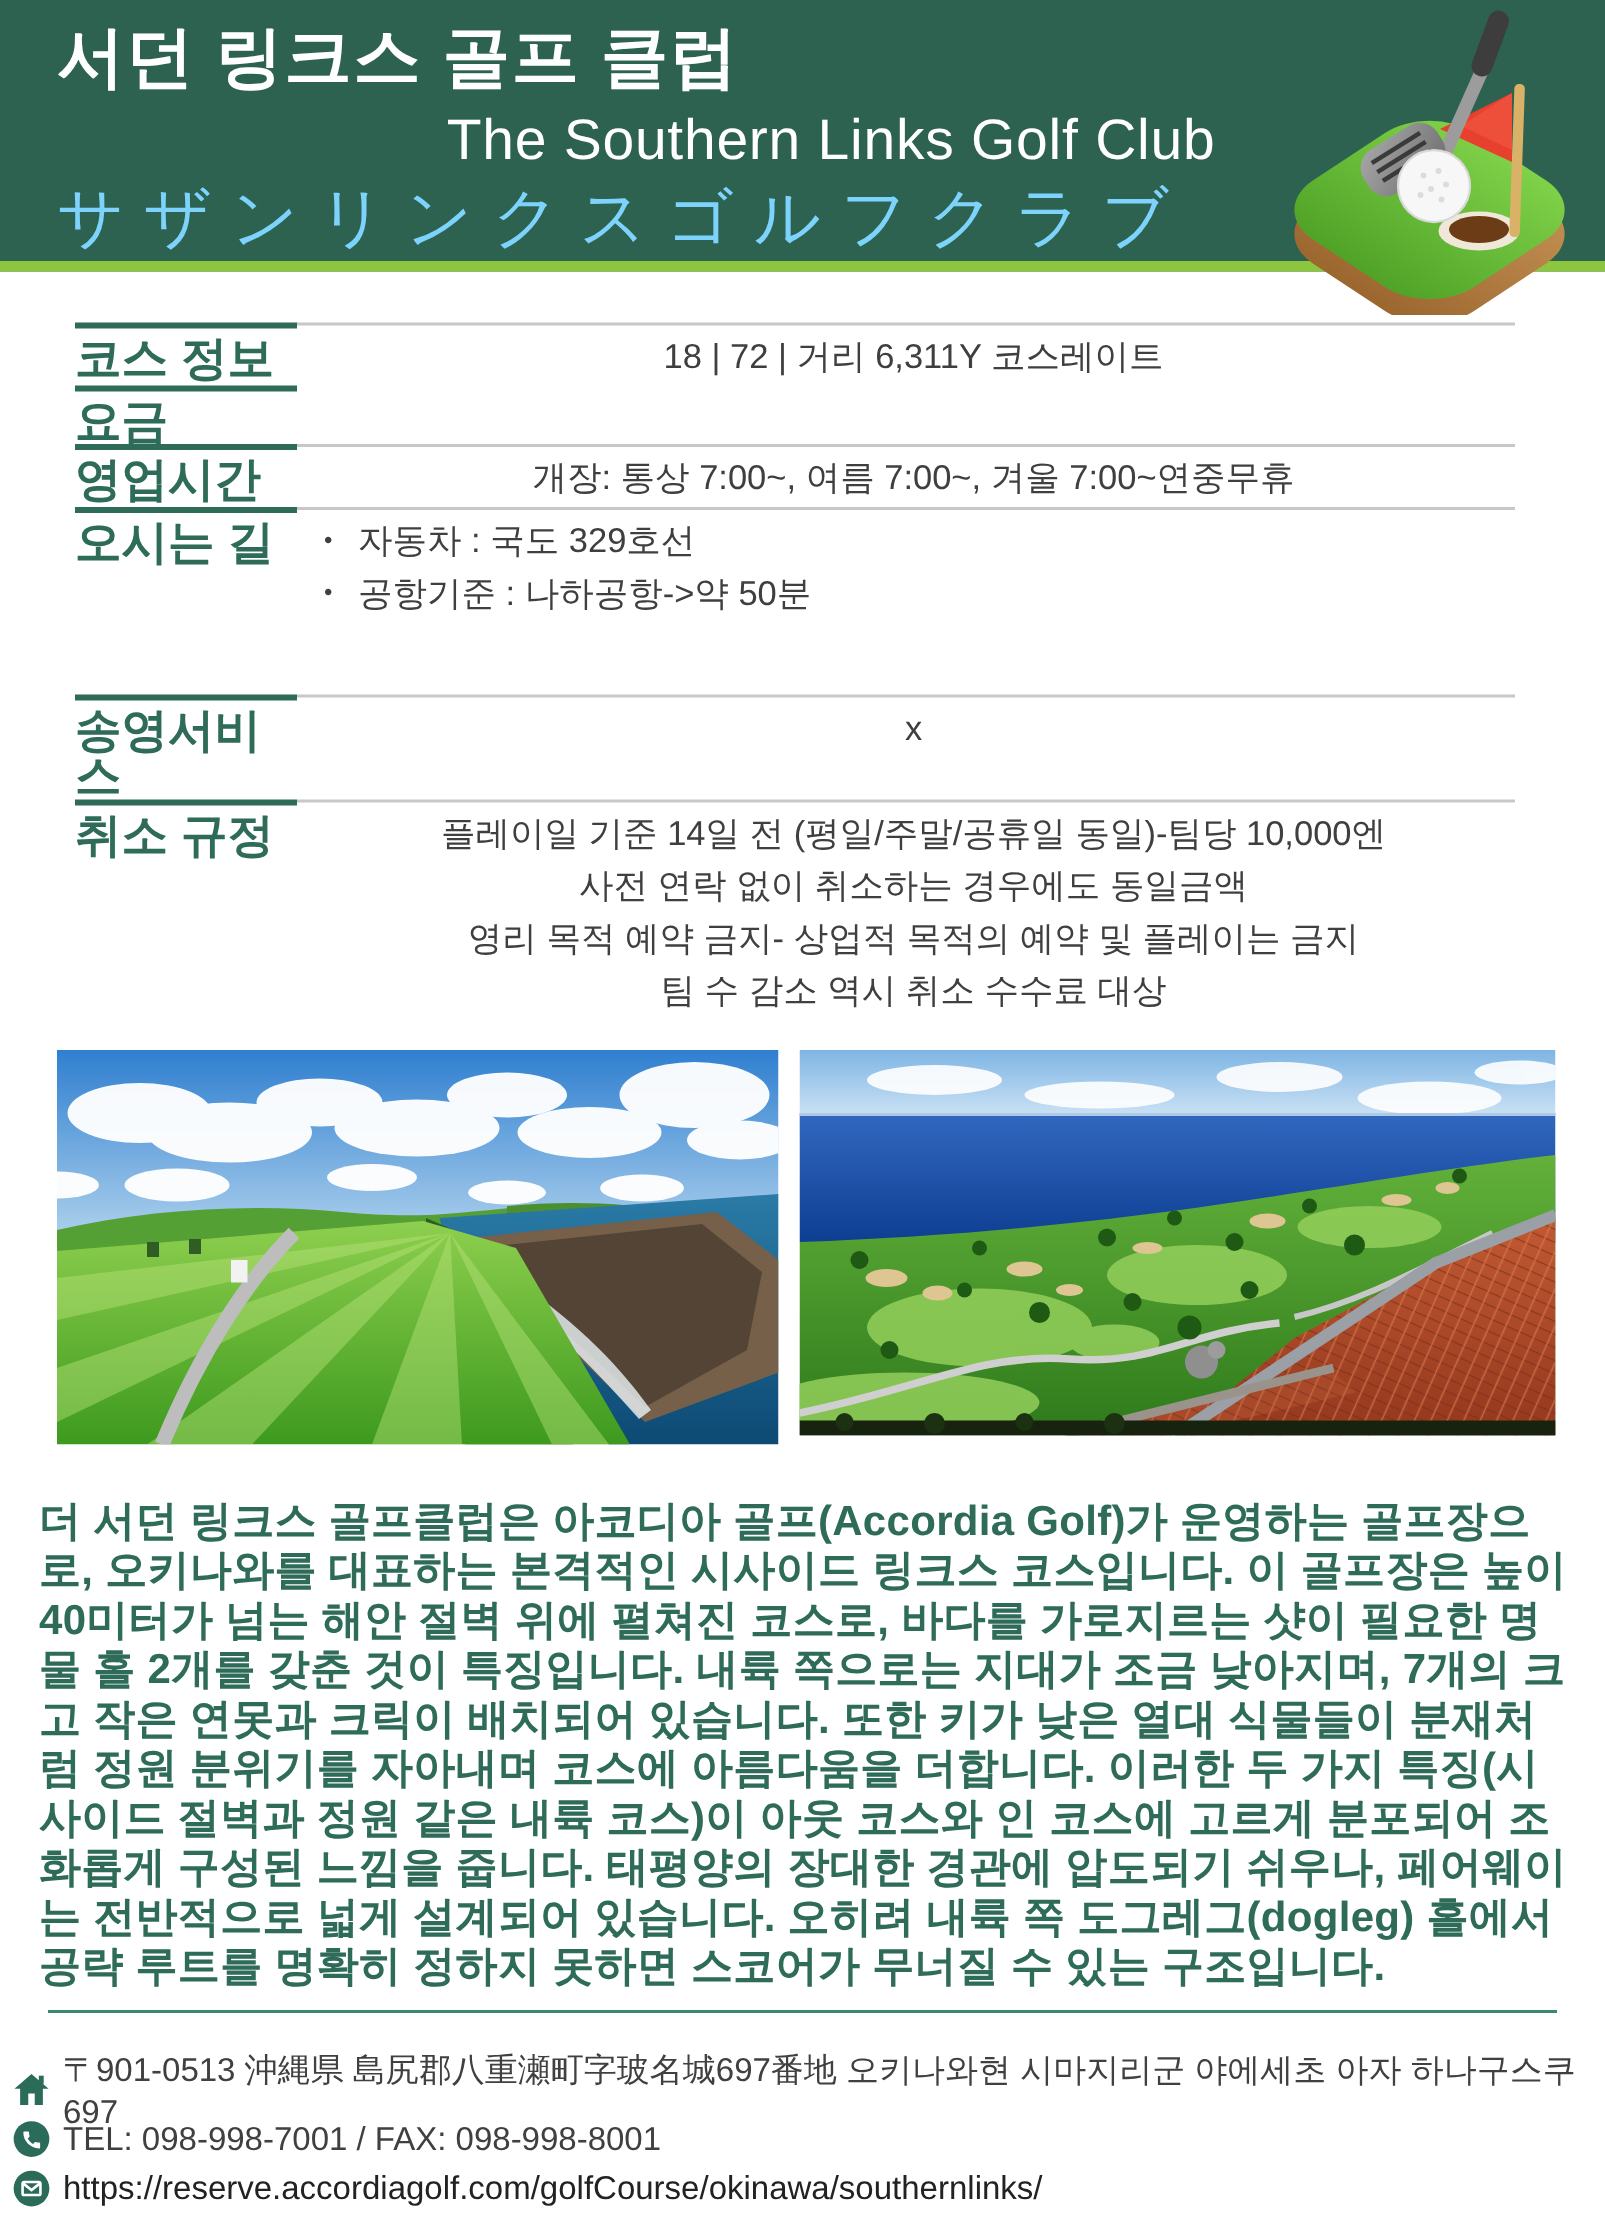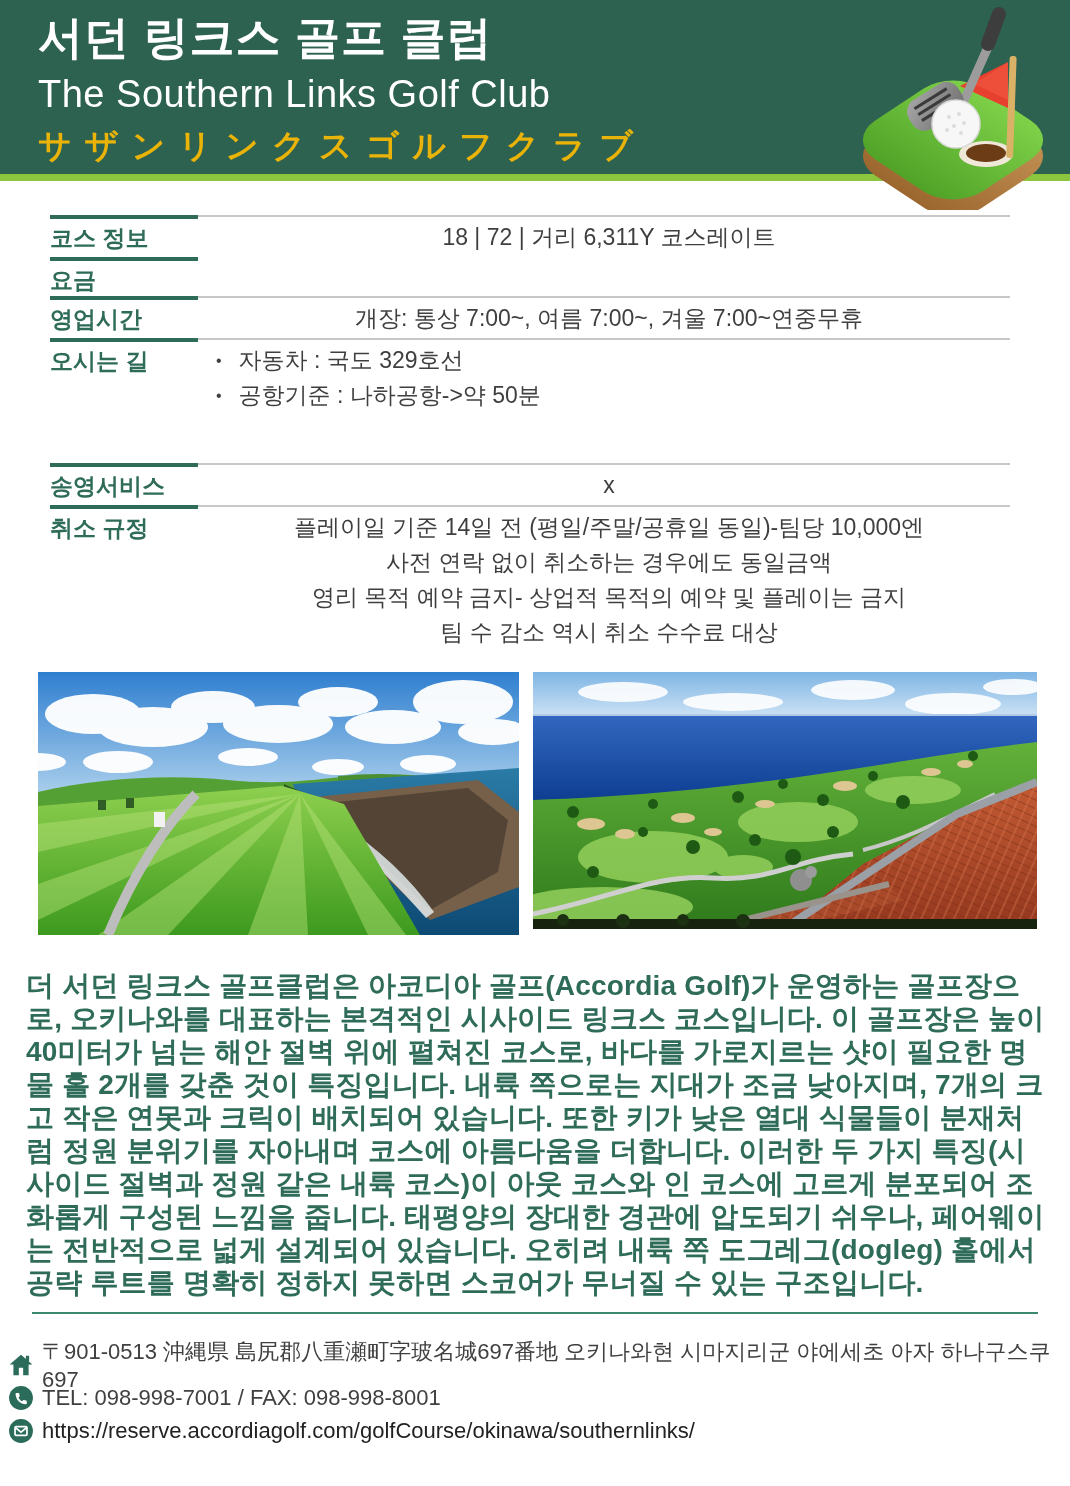--- a/index.html
+++ b/index.html
@@ -3,28 +3,28 @@
 <meta charset="utf-8">
 <style>
   * { margin:0; padding:0; box-sizing:border-box; }
   html,body { background:#ffffff; }
   body { font-family:"Liberation Sans","DejaVu Sans",sans-serif; }
   .page { position:relative; width:1070px; height:1486px; background:#ffffff; overflow:hidden; margin:0 auto; }
 
   
   .banner { position:relative; height:181px; background:#2d6150; border-bottom:7px solid #8cc63e; padding:8px 0 0 38px; }
   .banner .t-ko { color:#ffffff; font-size:45px; font-weight:600; line-height:60px; letter-spacing:1px; }
-  .banner .t-en { color:#ffffff; font-size:38px; font-weight:400; line-height:53px; letter-spacing:0.5px; }
-  .banner .t-ja { color:#eab308; font-size:33px; font-weight:700; line-height:50px; letter-spacing:13px; }
+  .banner .t-en { color:#ffffff; font-size:38px; font-weight:400; line-height:53px; letter-spacing:0.5px;text-align:center; }
+  .banner .t-ja { color:#7dd3fc; font-size:44px; font-weight:400; line-height:50px; letter-spacing:13px; }
   .golf-icon { position:absolute; top:4px; right:26px; width:182px; height:206px; z-index:5; }
 
   
   .info-table { margin:34px 60px 0 50px; }
   .irow { display:flex; }
-  .irow .lbl { flex:0 0 148px; border-top:4px solid #2e6b58; color:#2e6b58; font-weight:bold; font-size:23px; padding-top:4px; line-height:31px; }
+  .irow .lbl { flex:0 0 148px; border-top:4px solid #2e6b58; color:#2e6b58; font-weight:bold; font-size:31px; padding-top:4px; line-height:31px; }
   .irow .cnt { flex:1; border-top:2px solid #c8c8c8; font-size:23px; color:#3f3f3f; padding:3px 0 2px 10px; line-height:35px;text-align:center; }
   .irow.r-dir .cnt { padding-bottom:50px; }
   .bullet-line { display:flex; align-items:flex-start; line-height:35px; }
   .bullet-line::before { content:"•"; font-size:16px; margin:0 17px 0 8px; color:#3f3f3f; }
   .warn-line { margin-left:41px; color:#e3241d; line-height:35px; }
   .plain-line { line-height:35px; }
 
   
   .photos { margin:20px 0 0 38px; display:flex; gap:14px; align-items:flex-start; }
   .photos svg { display:block; }

